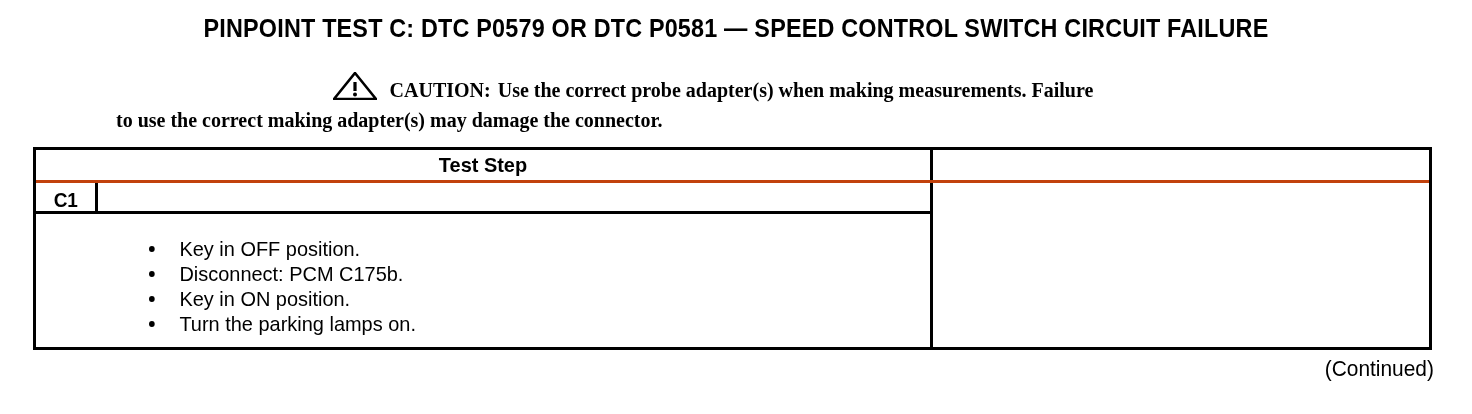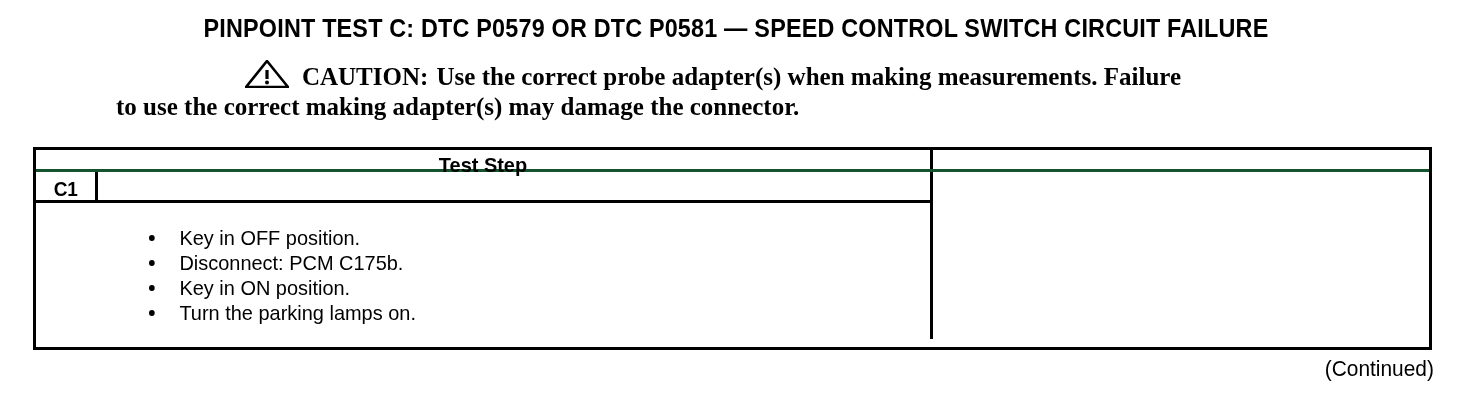--- a/index.html
+++ b/index.html
@@ -29,25 +29,25 @@
     letter-spacing: 0.2px;
     white-space: nowrap;
     transform: scaleX(0.935);
     transform-origin: center top;
   }
 
   
   .caution-block {
     position: absolute;
     left: 108px;
-    top: 60px;
+    top: 72px;
     width: 1210px;
     font-family: "Liberation Serif", serif;
     font-weight: bold;
-    font-size: 25px;
+    font-size: 20px;
     line-height: 30px;
   }
   .caution-line-1 {
     text-align: center;
     white-space: nowrap;
   }
   .caution-line-2 {
     text-align: left;
     padding-left: 8px;
     white-space: nowrap;
@@ -66,22 +66,22 @@
     left: 33px;
     top: 147px;
     width: 1399px;
     height: 203px;
     border: 3px solid #000;
     box-sizing: border-box;
   }
 
   .tbl-header-row {
     display: flex;
-    height: 22px;
-    border-bottom: 3px solid #14532d;
+    height: 33px;
+    border-bottom: 3px solid #c2410c;
     box-sizing: border-box;
   }
   .tbl-body-row {
     display: flex;
     height: 167px;
     box-sizing: border-box;
   }
 
   .col-left {
     width: 897px;

